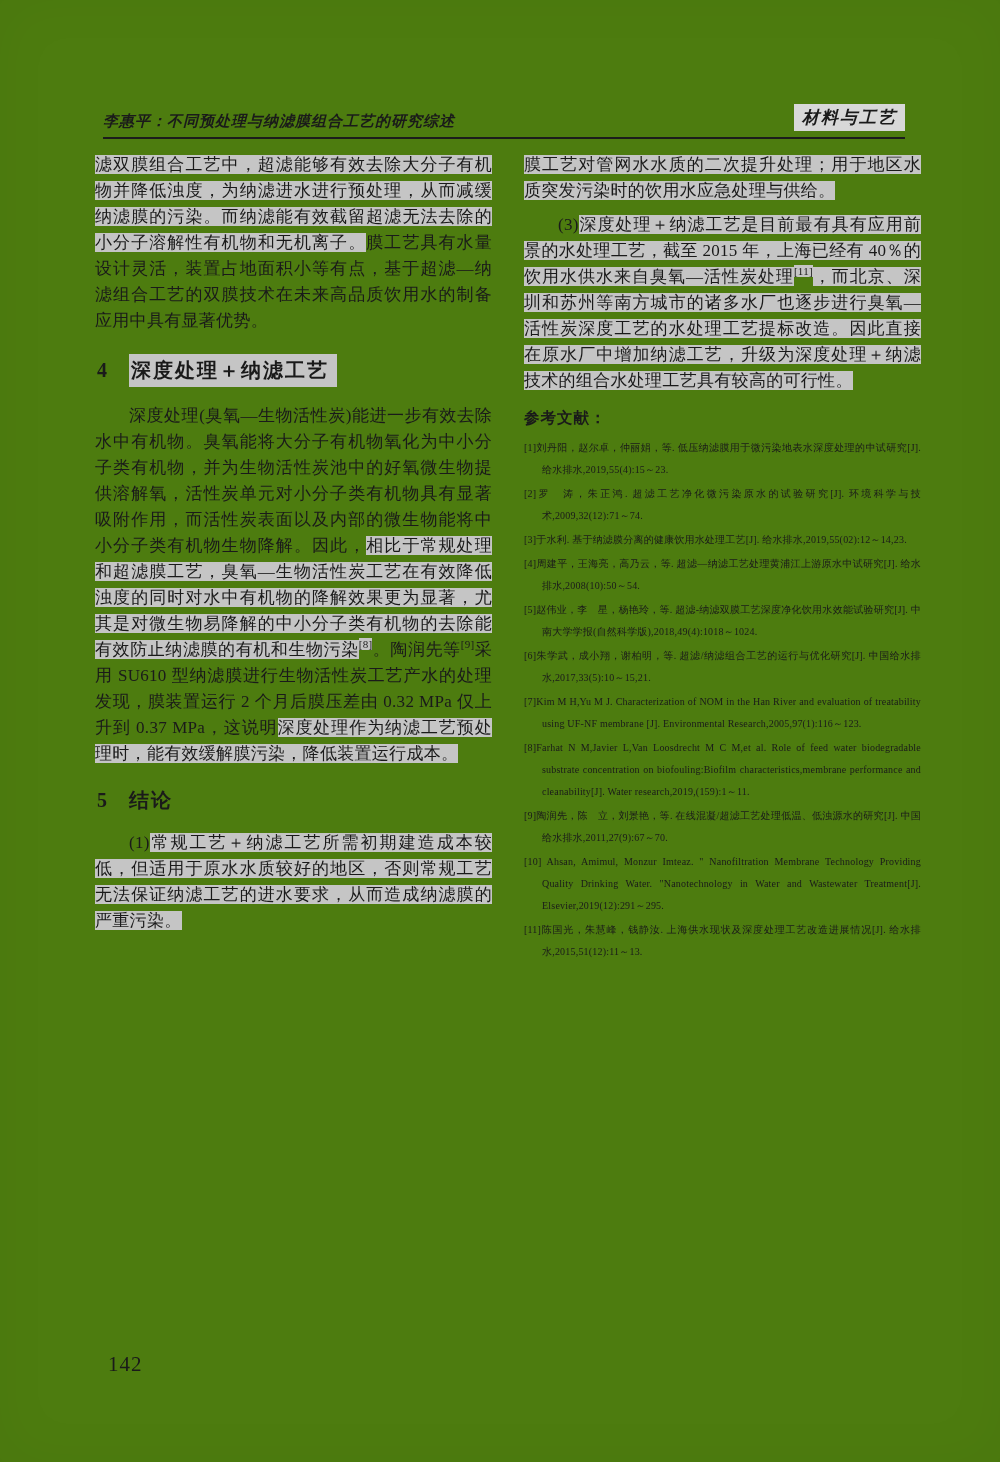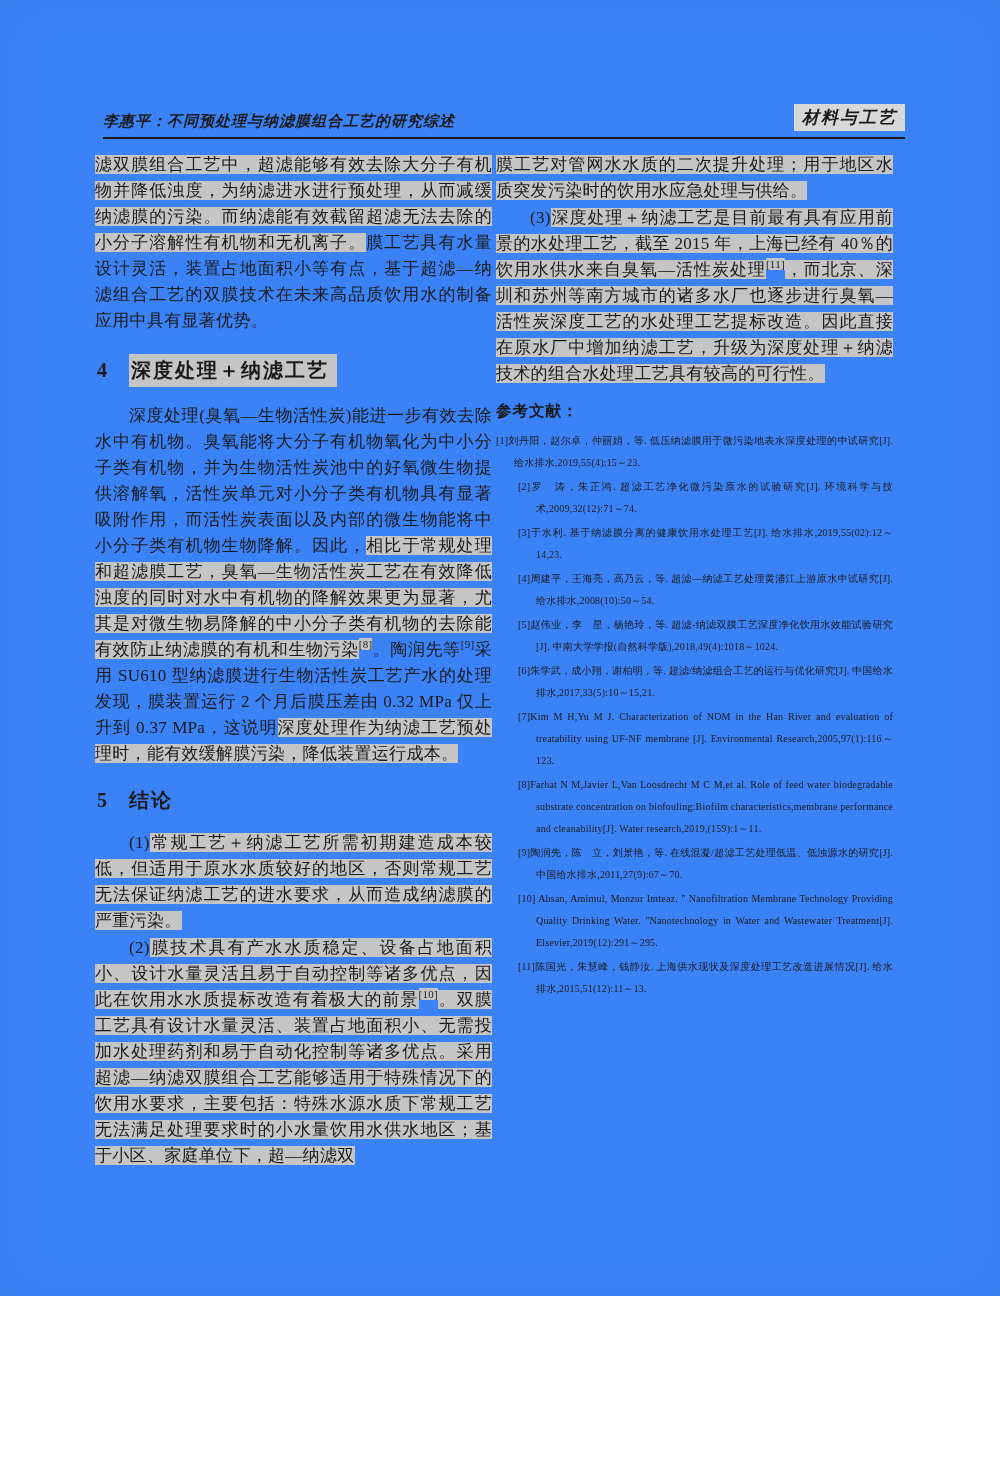--- a/index.html
+++ b/index.html
@@ -5,22 +5,22 @@
   html,body{margin:0;padding:0;}
   body{
     background:#ffffff;
     font-family:"Liberation Serif","DejaVu Serif",serif;
     color:#1a1a1a;
     -webkit-font-smoothing:antialiased;
   }
   .page{
     position:relative;
     width:1000px;
-    height:1296px;
-    background:#3b82f6;
+    height:1462px;
+    background:#4d7c0f;
     box-shadow:inset 0 0 60px rgba(0,0,0,0.04);
     overflow:hidden;
   }
   .page-header{
     position:absolute;
     left:103px; right:95px; top:104px;
     display:flex;
     justify-content:space-between;
     align-items:flex-end;
     padding-bottom:6px;
@@ -38,35 +38,35 @@
     font-style:italic;
     letter-spacing:2px;
     background:var(--hl-light,#d8d8d8);
     padding:2px 8px;
   }
   .columns{
     position:absolute;
     left:95px; top:152px;
     width:812px;
     display:flex;
-    gap:4px;
+    gap:32px;
   }
   .col{
     width:397px;
     flex:0 0 397px;
   }
   .body-para{
     font-size:17px;
     line-height:26px;
     text-align:justify;
     margin:0;
     letter-spacing:0.3px;
   }
   .body-para.indent{ text-indent:2em; }
-  .body-para + .body-para{ margin-top:1px; }
+  .body-para + .body-para{ margin-top:8px; }
   .hl{ background:var(--hl,#c5c5c5); }
   sup{ font-size:11px; line-height:0; }
   .section-heading{
     display:flex;
     align-items:baseline;
     gap:22px;
     margin:20px 0 16px 2px;
     font-weight:bold;
     font-size:20px;
     font-family:"Liberation Sans","DejaVu Sans",sans-serif;
@@ -91,21 +91,21 @@
   }
   .ref-list{ margin:0; }
   .ref-item{
     font-size:10px;
     line-height:22px;
     text-align:justify;
     padding-left:1.8em;
     text-indent:-1.8em;
     letter-spacing:0.2px;
   }
-  .ref-item + .ref-item{ margin-top:2px;margin-left:22px; }
+  .ref-item + .ref-item{ margin-top:2px; }
   .page-number{
     position:absolute;
     left:108px;
     top:1352px;
     font-size:21px;
     letter-spacing:1px;
   }
 </style>
 </head>
 <body>
@@ -129,21 +129,20 @@
 
       <p class="body-para indent"><span>深度处理(臭氧—生物活性炭)能进一步有效去除水中有机物。臭氧能将大分子有机物氧化为中小分子类有机物，并为生物活性炭池中的好氧微生物提供溶解氧，活性炭单元对小分子类有机物具有显著吸附作用，而活性炭表面以及内部的微生物能将中小分子类有机物生物降解。因此，</span><span class="hl">相比于常规处理和超滤膜工艺，臭氧—生物活性炭工艺在有效降低浊度的同时对水中有机物的降解效果更为显著，尤其是对微生物易降解的中小分子类有机物的去除能有效防止纳滤膜的有机和生物污染</span><sup class="hl">[8]</sup><span>。陶润先等</span><sup>[9]</sup><span>采用 SU610 型纳滤膜进行生物活性炭工艺产水的处理发现，膜装置运行 2 个月后膜压差由 0.32 MPa 仅上升到 0.37 MPa，这说明</span><span class="hl">深度处理作为纳滤工艺预处理时，能有效缓解膜污染，降低装置运行成本。</span></p>
 
       <div class="section-heading">
         <span class="sec-num">5</span>
         <span class="sec-title">结论</span>
       </div>
 
       <p class="body-para indent"><span>(1)</span><span class="hl">常规工艺＋纳滤工艺所需初期建造成本较低，但适用于原水水质较好的地区，否则常规工艺无法保证纳滤工艺的进水要求，从而造成纳滤膜的严重污染。</span></p>
 
-      <p class="body-para indent"><span>(2)</span><span class="hl">膜技术具有产水水质稳定、设备占地面积小、设计水量灵活且易于自动控制等诸多优点，因此在饮用水水质提标改造有着极大的前景</span><sup class="hl">[10]</sup><span class="hl">。双膜工艺具有设计水量灵活、装置占地面积小、无需投加水处理药剂和易于自动化控制等诸多优点。采用超滤—纳滤双膜组合工艺能够适用于特殊情况下的饮用水要求，主要包括：特殊水源水质下常规工艺无法满足处理要求时的小水量饮用水供水地区；基于小区、家庭单位下，超—纳滤双</span></p>
     </div>
 
     <div class="col">
       <p class="body-para"><span class="hl">膜工艺对管网水水质的二次提升处理；用于地区水质突发污染时的饮用水应急处理与供给。</span></p>
 
       <p class="body-para indent"><span>(3)</span><span class="hl">深度处理＋纳滤工艺是目前最有具有应用前景的水处理工艺，截至 2015 年，上海已经有 40％的饮用水供水来自臭氧—活性炭处理</span><sup class="hl">[11]</sup><span class="hl">，而北京、深圳和苏州等南方城市的诸多水厂也逐步进行臭氧—活性炭深度工艺的水处理工艺提标改造。因此直接在原水厂中增加纳滤工艺，升级为深度处理＋纳滤技术的组合水处理工艺具有较高的可行性。</span></p>
 
       <div class="refs-heading">参考文献：</div>
 
       <div class="ref-list">

